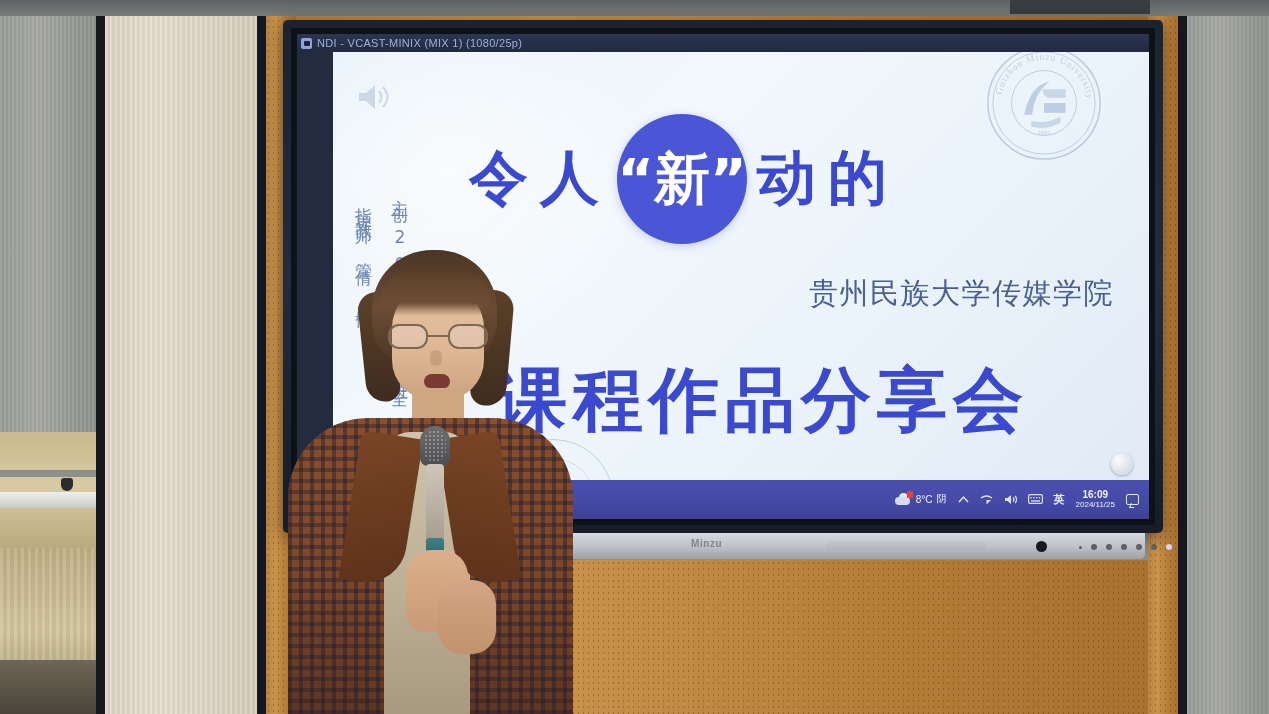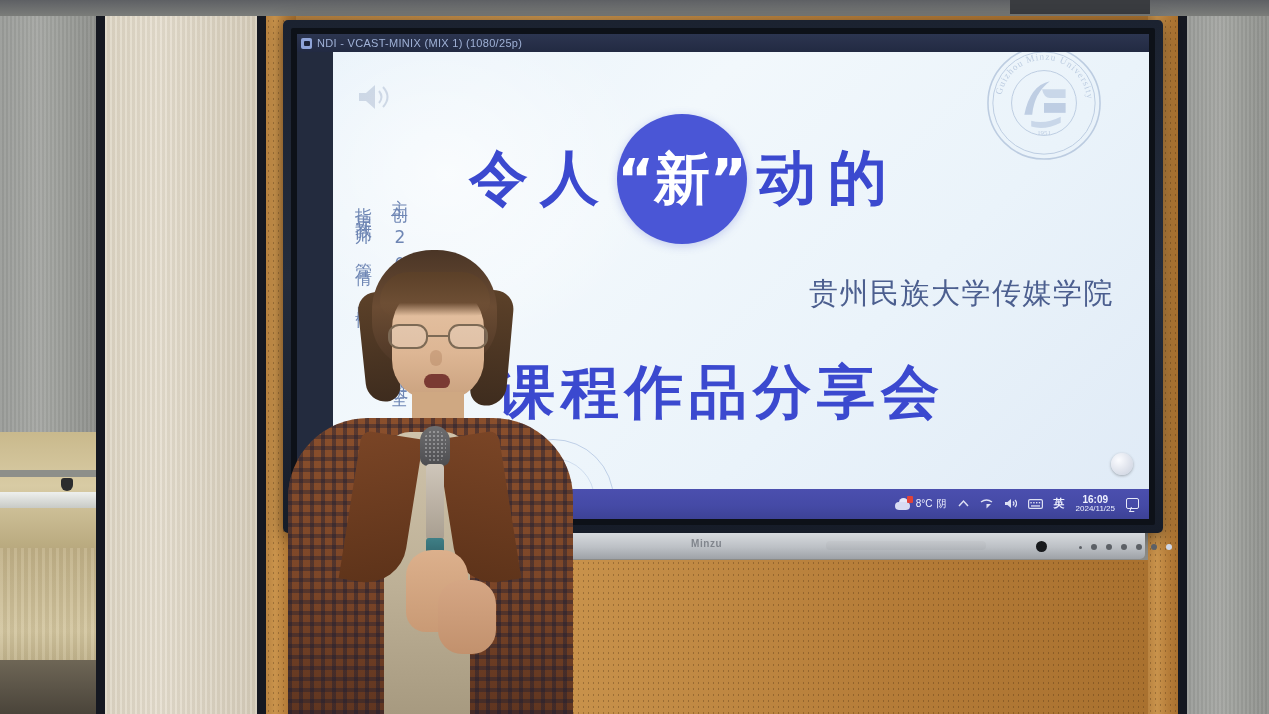--- a/index.html
+++ b/index.html
@@ -93,39 +93,39 @@
     font-family:"DejaVu Sans","Liberation Sans",sans-serif;}
 
   .offer{position:absolute;left:322px;top:216px;font-size:52px;font-weight:800;color:#4152d4;
     letter-spacing:1px;font-family:"DejaVu Sans","Liberation Sans",sans-serif;}
 
   .org-line{position:absolute;left:512px;top:208px;font-size:29px;color:#4c5f8f;letter-spacing:1.5px;
     font-family:"DejaVu Sans","Liberation Sans",sans-serif;font-weight:500;margin-top:32px;}
   .course-line{position:absolute;left:625px;top:268px;font-size:27px;color:#4c5f8f;letter-spacing:1.5px;
     font-family:"DejaVu Sans","Liberation Sans",sans-serif;font-weight:500;}
 
-  .share-line{position:absolute;left:200px;top:320px;font-size:58px;font-weight:800;color:#3b49cf;
+  .share-line{position:absolute;left:200px;top:320px;font-size:70px;font-weight:800;color:#3b49cf;
     letter-spacing:6px;font-family:"DejaVu Sans","Liberation Sans",sans-serif;}
 
   .vtext{position:absolute;writing-mode:vertical-rl;text-orientation:upright;
     font-size:17px;color:#6e86b4;letter-spacing:7px;
     font-family:"DejaVu Sans","Liberation Sans",sans-serif;}
   .vtext.v1{left:56px;top:160px;}
   .vtext.v2{left:92px;top:152px;}
 
   
   .win-title{position:absolute;left:0;top:0;width:852px;height:18px;
     background:linear-gradient(180deg,#2c3550 0%,#222a42 100%);display:flex;align-items:center;gap:5px;padding-left:4px;}
   .win-ico{width:11px;height:11px;border-radius:2px;background:#8fa4d8;display:flex;align-items:center;justify-content:center;}
   .win-ico b{display:block;width:6px;height:5px;background:#1c2338;border-radius:1px;}
   .win-title-text{font-size:11px;color:#9fb1d6;letter-spacing:.3px;white-space:nowrap;}
   .win-left-block{position:absolute;left:0;top:18px;width:36px;height:465px;background:#232b3e;}
 
   
-  .taskbar{position:absolute;left:0;bottom:0;width:852px;height:30px;
+  .taskbar{position:absolute;left:0;bottom:0;width:852px;height:39px;
     background:linear-gradient(180deg,#4b4fae 0%,#454aa6 55%,#3d4296 100%);
     display:flex;align-items:center;}
   .tb-start{width:34px;height:30px;background:rgba(235,240,255,.82);
     display:flex;align-items:center;justify-content:center;}
   .tb-start i{display:block;width:12px;height:11px;background:#1f2740;border-radius:2px 2px 1px 1px;}
   .tb-spacer{flex:1;}
   .tray{display:flex;align-items:center;gap:11px;padding-right:10px;color:#eef1ff;font-size:10px;}
   .tray-weather{display:flex;align-items:center;gap:4px;}
   .tray-weather .cloud{position:relative;width:17px;height:12px;}
   .tray-weather .cloud b{position:absolute;left:0;bottom:0;width:15px;height:8px;border-radius:5px;background:#d8dcf2;}

